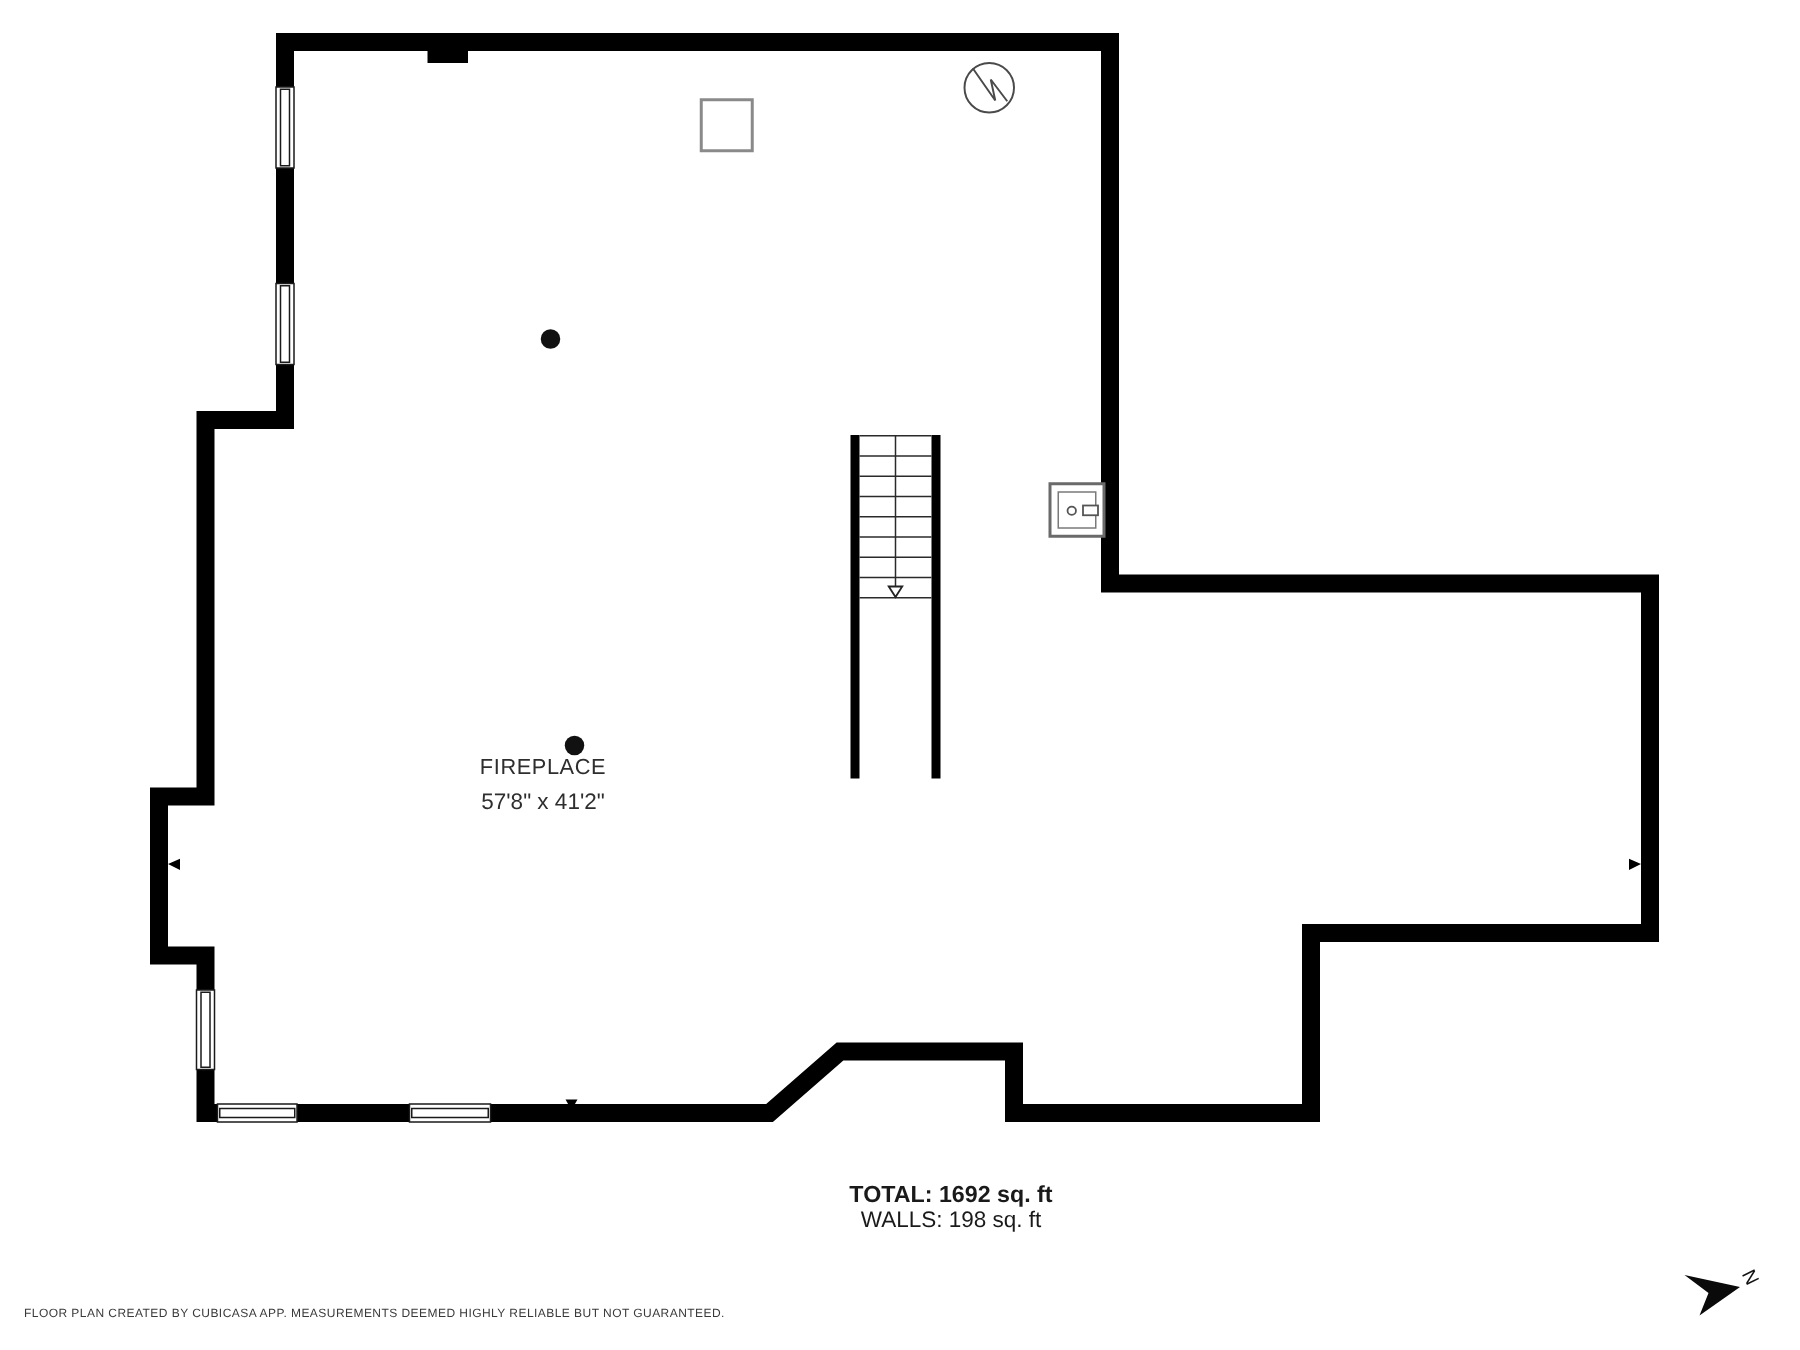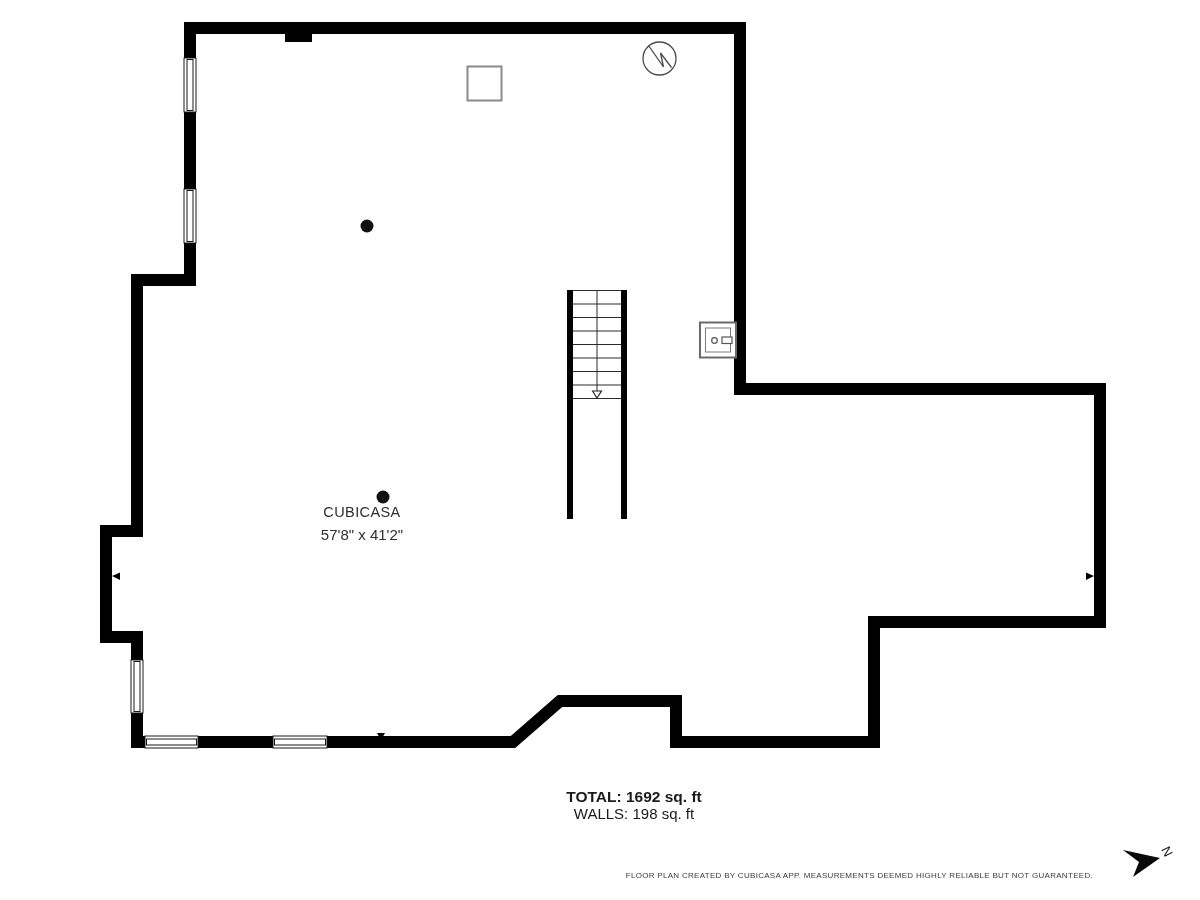--- a/index.html
+++ b/index.html
@@ -6,21 +6,21 @@
   .page{position:relative;width:1200px;height:900px;background:#ffffff;overflow:hidden;
         font-family:"Liberation Sans","DejaVu Sans",sans-serif;}
   .plan-svg{position:absolute;left:0;top:0;}
   .room-label{position:absolute;left:282px;top:504px;width:160px;text-align:center;
               font-size:14.5px;letter-spacing:0.4px;color:#2e2e2e;}
   .room-dims{position:absolute;left:282px;top:526px;width:160px;text-align:center;
              font-size:15px;color:#2e2e2e;}
   .summary{position:absolute;left:0;top:788px;width:1200px;text-align:center;
            font-size:15px;line-height:17px;color:#1a1a1a;margin-left:34px;}
   .summary .total{font-weight:bold;font-size:15.5px;}
-  .disclaimer{position:absolute;left:0;top:871px;width:1093px;text-align:right;
+  .disclaimer{position:absolute;left:16px;top:871px;width:1093px;text-align:left;
               font-size:8px;letter-spacing:0.3px;color:#3a3a3a;}
 </style>
 </head>
 <body>
 
 <div class="page">
 
   <svg class="plan-svg" width="1200" height="900" viewBox="0 0 1200 900">
 
     <path d="M 190,28 H 740 V 389 H 1100 V 622 H 874 V 742 H 676 V 701 H 560 L 513,742 H 137 V 637 H 106 V 531 H 137 V 280 H 190 Z" fill="none" stroke="#000000" stroke-width="12" stroke-linejoin="miter"></path>
@@ -91,21 +91,21 @@
       <path d="M 120,572.5 L 120,580 L 112,576 Z"></path>
       <path d="M 1086,572.5 L 1086,580 L 1094,576 Z"></path>
     </g>
 
     <g>
       <polygon points="1123,850 1160,858 1133,877 1139,862" fill="#0a0a0a"></polygon>
       <text x="1163" y="858" font-size="13" fill="#111111" transform="rotate(64 1169 852)">N</text>
     </g>
   </svg>
 
-  <div class="room-label">CUBICASA</div>
+  <div class="room-label">FIREPLACE</div>
   <div class="room-dims">57'8" x 41'2"</div>
 
   <div class="summary">
     <div class="total">TOTAL: 1692 sq. ft</div>
     <div>WALLS: 198 sq. ft</div>
   </div>
 
   <div class="disclaimer">FLOOR PLAN CREATED BY CUBICASA APP. MEASUREMENTS DEEMED HIGHLY RELIABLE BUT NOT GUARANTEED.</div>
 </div>
 

